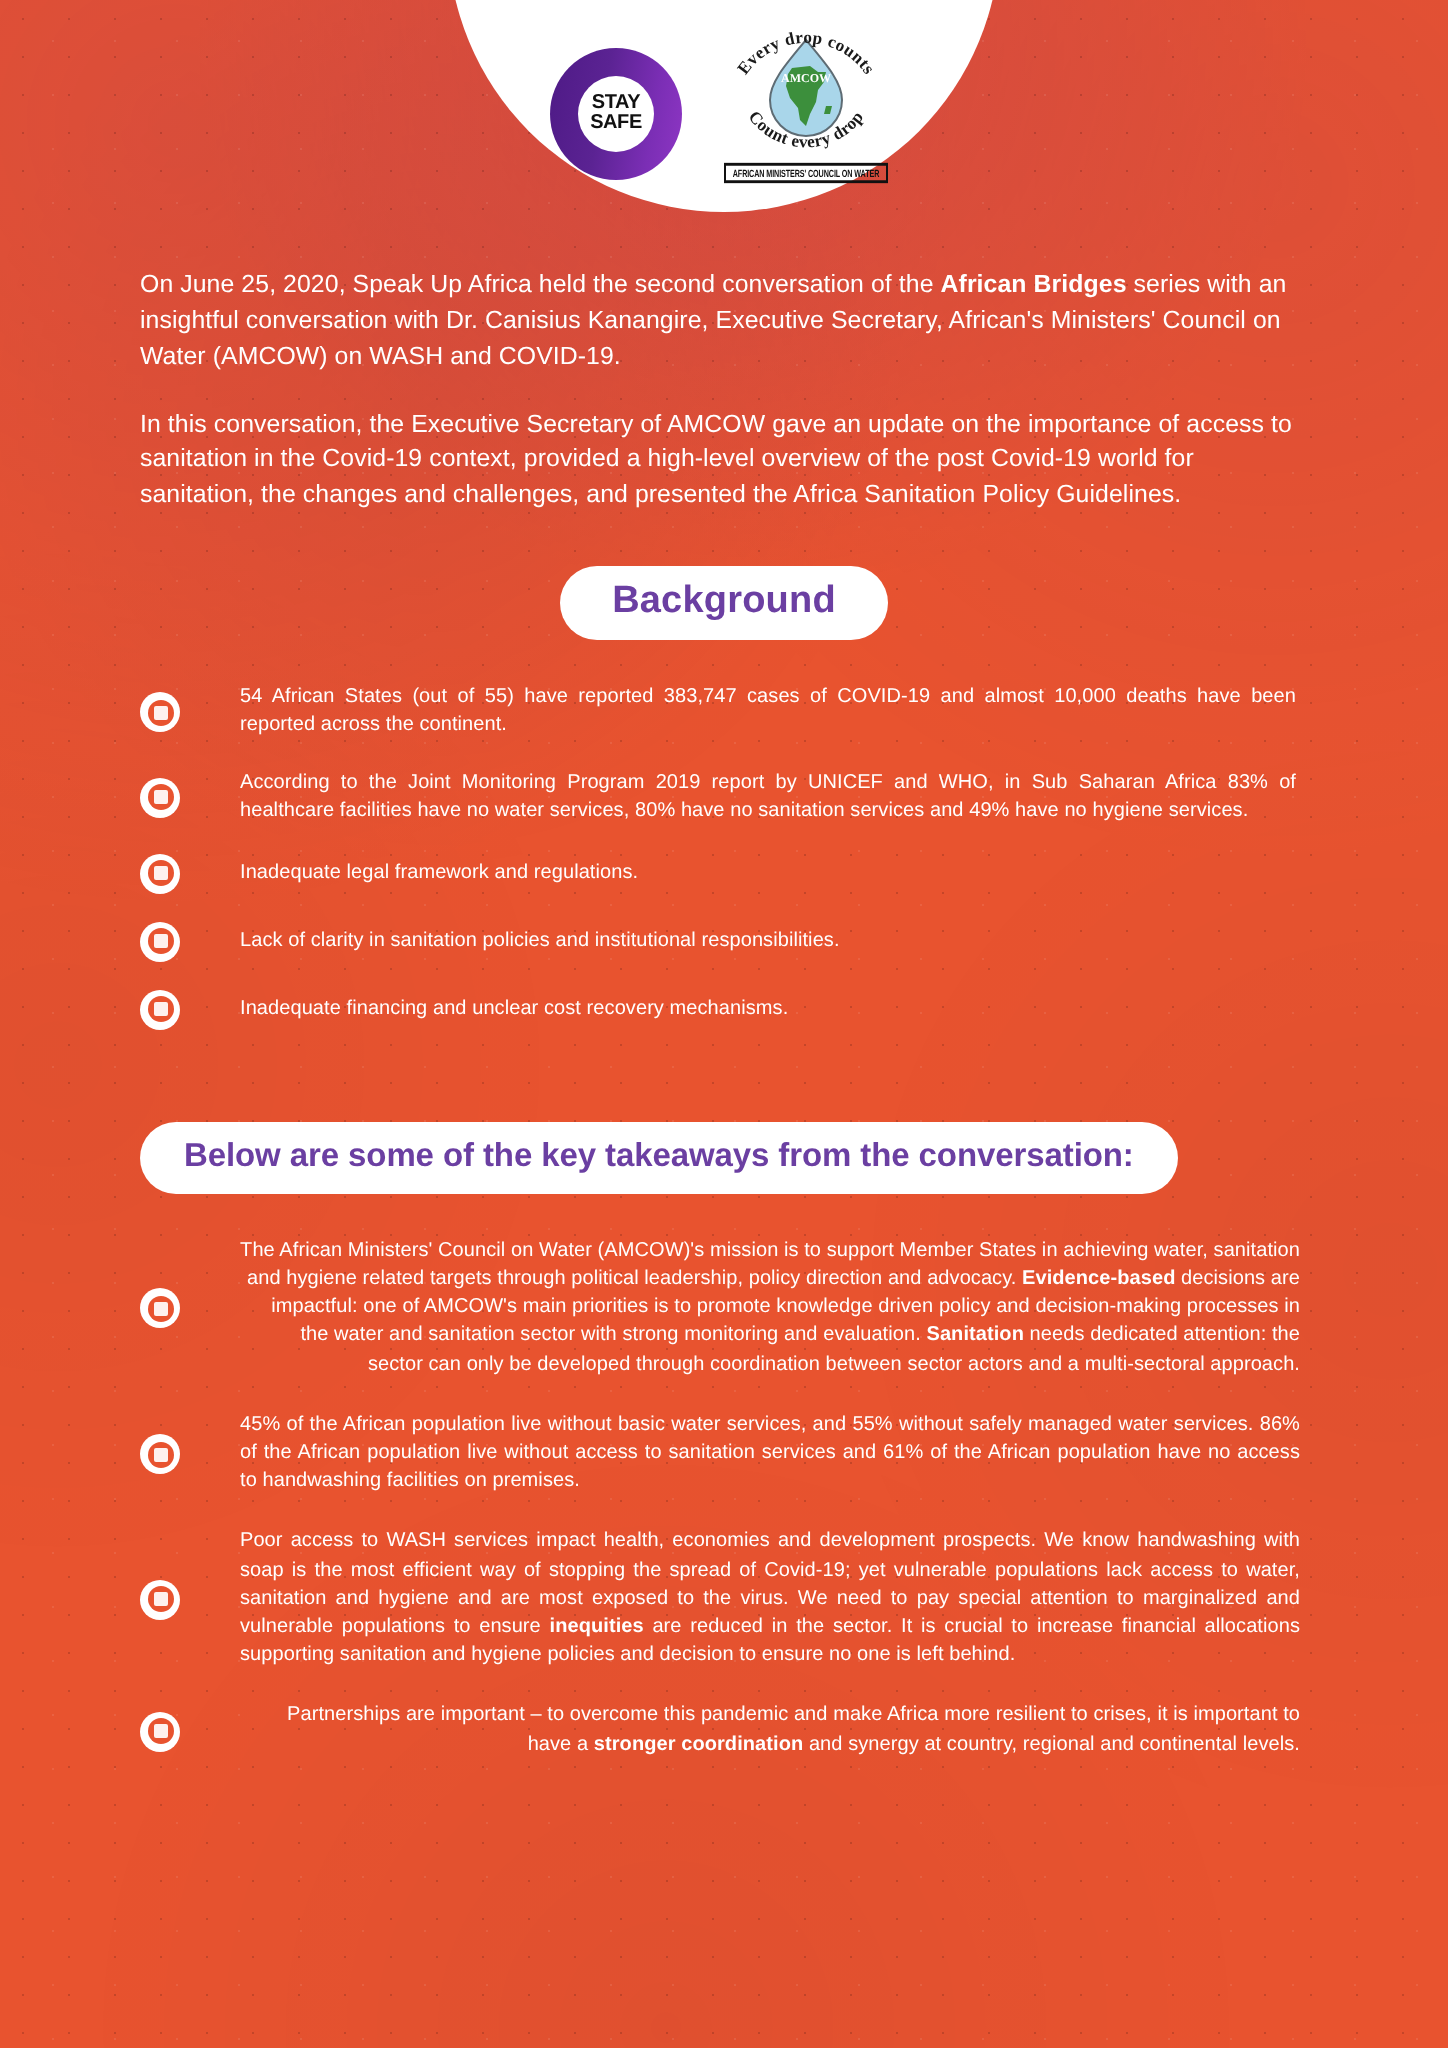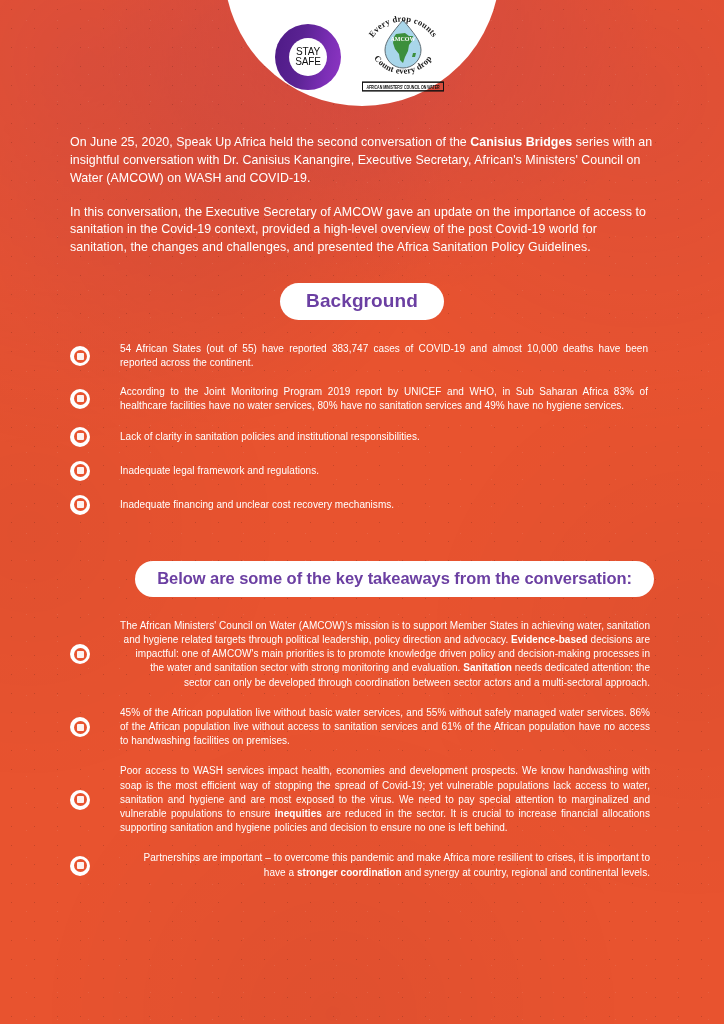--- a/index.html
+++ b/index.html
@@ -81,21 +81,21 @@
     border-radius: 50%;
     background: #ffffff;
     display: flex;
     flex-direction: column;
     align-items: center;
     justify-content: center;
     line-height: 1.02;
   }
   .staysafe-inner span {
     font-size: 10px;
-    font-weight: normal;
+    font-weight: bold;
     color: #111111;
     letter-spacing: -.2px;
   }
 
   
   .amcow {
     width: 92px;
     flex: none;
     display: flex;
     flex-direction: column;
@@ -147,21 +147,21 @@
     color: #6B3FA2;
     font-size: 19px;
     font-weight: bold;
     border-radius: 999px;
     padding: 7px 26px 8px;
     letter-spacing: .1px;
   }
 
   .banner-wrap {
     display: flex;
-    justify-content: flex-end;
+    justify-content: flex-start;
   }
   .banner {
     background: #ffffff;
     color: #6B3FA2;
     font-size: 16.5px;
     font-weight: bold;
     border-radius: 999px;
     padding: 8px 22px 9px;
     letter-spacing: -.05px;
     white-space: nowrap;
@@ -266,44 +266,44 @@
       </text>
     </svg>
     <div class="amcow-caption">AFRICAN MINISTERS' COUNCIL ON WATER</div>
   </div>
 
 </div>
 
 <div class="content">
 
   <div class="intro">
-    <p>On June 25, 2020, Speak Up Africa held the second conversation of the <b>Canisius Bridges</b> series with an insightful conversation with Dr. Canisius Kanangire, Executive Secretary, African's Ministers' Council on Water (AMCOW) on WASH and COVID-19.</p>
+    <p>On June 25, 2020, Speak Up Africa held the second conversation of the <b>African Bridges</b> series with an insightful conversation with Dr. Canisius Kanangire, Executive Secretary, African's Ministers' Council on Water (AMCOW) on WASH and COVID-19.</p>
     <p>In this conversation, the Executive Secretary of AMCOW gave an update on the importance of access to sanitation in the Covid-19 context, provided a high-level overview of the post Covid-19 world for sanitation, the changes and challenges, and presented the Africa Sanitation Policy Guidelines.</p>
   </div>
 
   <div class="pill-wrap">
     <div class="pill">Background</div>
   </div>
 
   <ul class="bullets bg-list">
       <li>
         <span class="bullet-icon"></span>
         <span class="bullet-text">54 African States (out of 55) have reported 383,747 cases of COVID-19 and almost 10,000 deaths have been reported across the continent.</span>
       </li>
       <li>
         <span class="bullet-icon"></span>
         <span class="bullet-text">According to the Joint Monitoring Program 2019 report by UNICEF and WHO, in Sub Saharan Africa 83% of healthcare facilities have no water services, 80% have no sanitation services and 49% have no hygiene services.</span>
       </li>
       <li>
         <span class="bullet-icon"></span>
+        <span class="bullet-text">Inadequate legal framework and regulations.</span>
+      </li>
+      <li>
+        <span class="bullet-icon"></span>
         <span class="bullet-text">Lack of clarity in sanitation policies and institutional responsibilities.</span>
-      </li>
-      <li>
-        <span class="bullet-icon"></span>
-        <span class="bullet-text">Inadequate legal framework and regulations.</span>
       </li>
       <li>
         <span class="bullet-icon"></span>
         <span class="bullet-text">Inadequate financing and unclear cost recovery mechanisms.</span>
       </li>
     </ul>
 
   <div class="section-takeaways">
     <div class="banner-wrap">
       <div class="banner">Below are some of the key takeaways from the conversation:</div>

